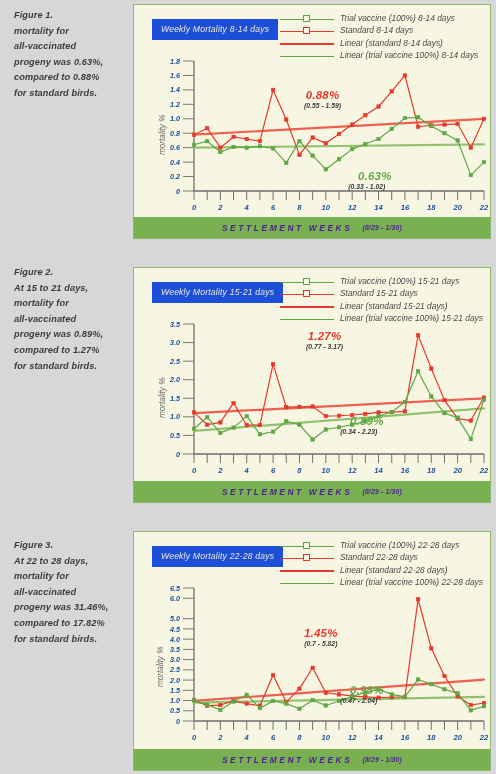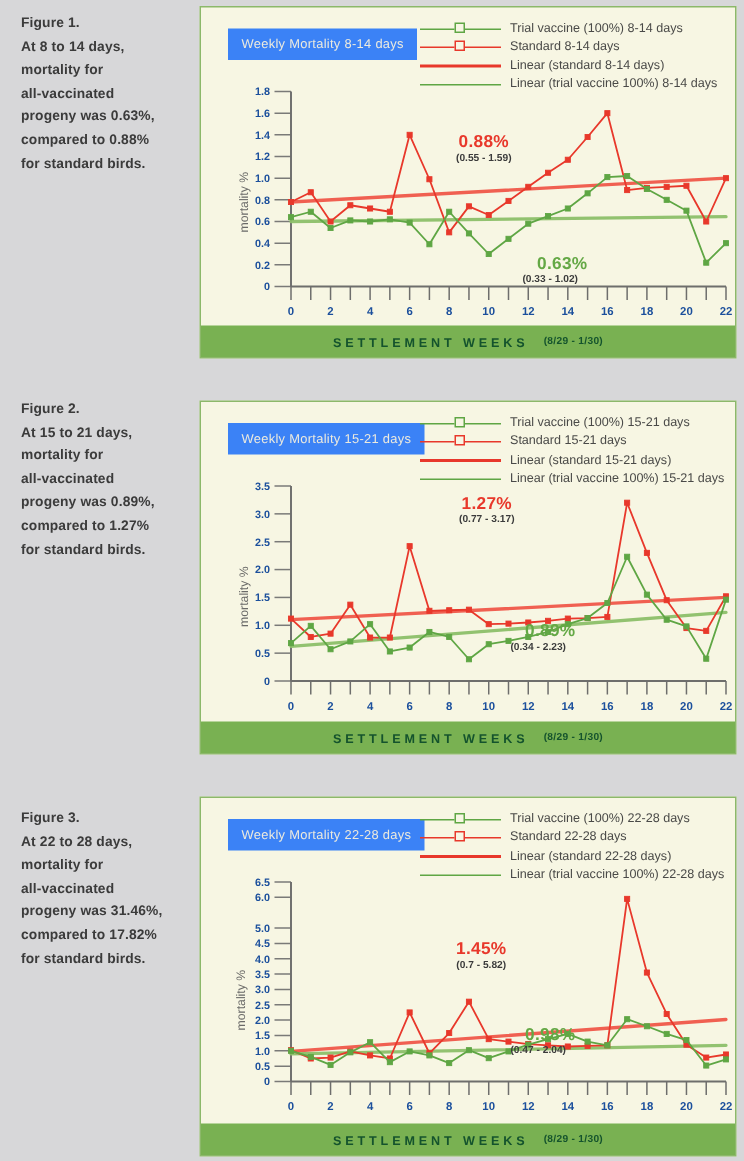--- a/index.html
+++ b/index.html
@@ -11,20 +11,21 @@
     height: 774px;
     background: #d7d7d9;
     font-family: "Liberation Sans", sans-serif;
     overflow: hidden;
     position: relative;
   }
   .page {
     position: relative;
     width: 496px;
     height: 774px;
+    font-style: italic;
   }
   
   .caption {
     position: absolute;
     left: 14px;
     width: 112px;
     color: #3b3b3b;
     font-size: 9.2px;
     font-weight: bold;
     line-height: 15.6px;
@@ -52,21 +53,21 @@
     position: relative;
     width: 100%;
     height: calc(100% - 21px);
   }
 
   
   .chart-title {
     position: absolute;
     left: 18px;
     top: 14px;
-    background: #3b82f6;
+    background: #1d4ed8;
     color: #eceade;
     font-size: 8.6px;
     padding: 5px 9px 6px 9px;
     letter-spacing: 0.2px;
     white-space: nowrap;
   }
 
   
   .legend {
     position: absolute;
@@ -148,21 +149,21 @@
 
   
   .x-footer {
     position: absolute;
     left: 0;
     bottom: 0;
     width: 100%;
     height: 21px;
     background: #79b martial;
     background: #79b152;
-    color: #14532d;
+    color: #4c1d95;
     display: flex;
     align-items: center;
     justify-content: center;
     box-sizing: border-box;
   }
   .x-footer .xf-main {
     font-size: 8.4px;
     font-weight: bold;
     letter-spacing: 2.6px;
   }
@@ -186,21 +187,20 @@
     fill: #1b4f9c;
   }
 </style>
 </head>
 <body>
 
 <div class="page">
 
   <div class="caption" id="caption-1">
     <span class="cap-line">Figure 1.</span>
-    <span class="cap-line">At 8 to 14 days,</span>
     <span class="cap-line">mortality for</span>
     <span class="cap-line">all-vaccinated</span>
     <span class="cap-line">progeny was 0.63%,</span>
     <span class="cap-line">compared to 0.88%</span>
     <span class="cap-line">for standard birds.</span>
   </div>
 
   <div class="caption" id="caption-2">
     <span class="cap-line">Figure 2.</span>
     <span class="cap-line">At 15 to 21 days,</span>

